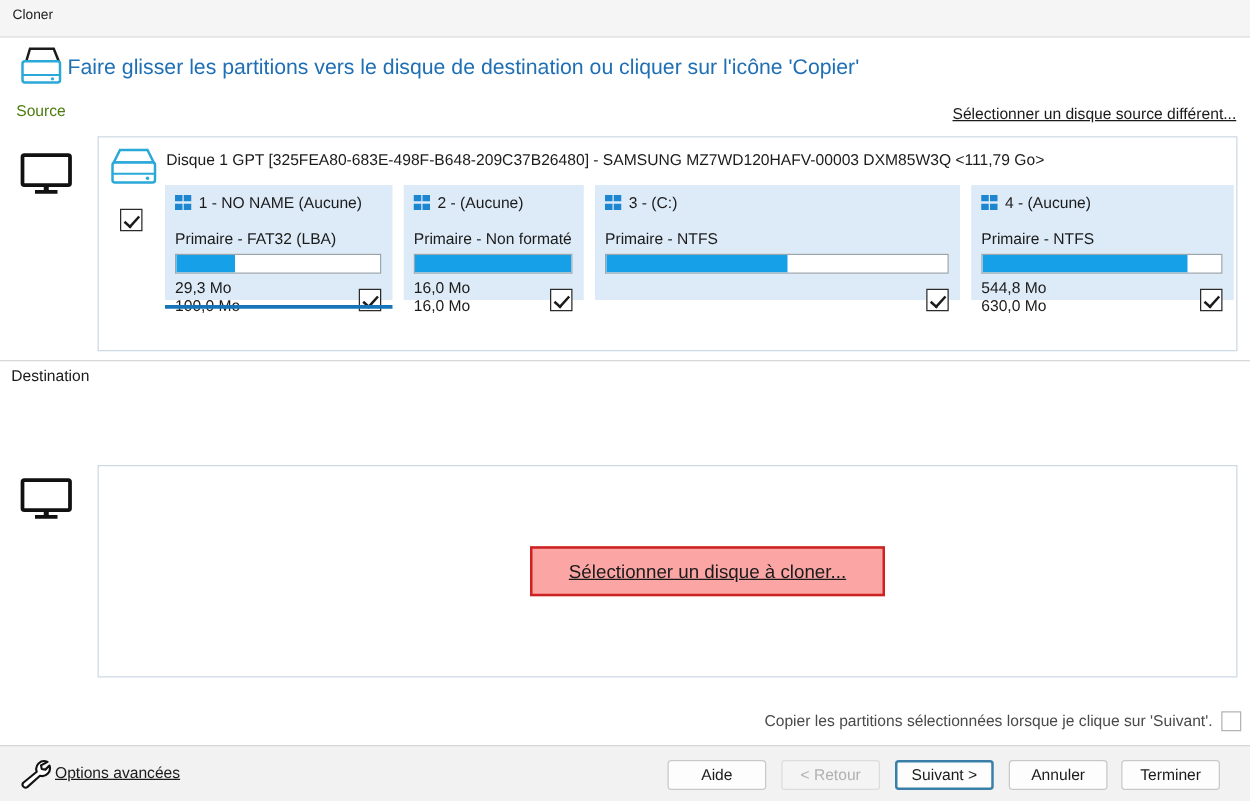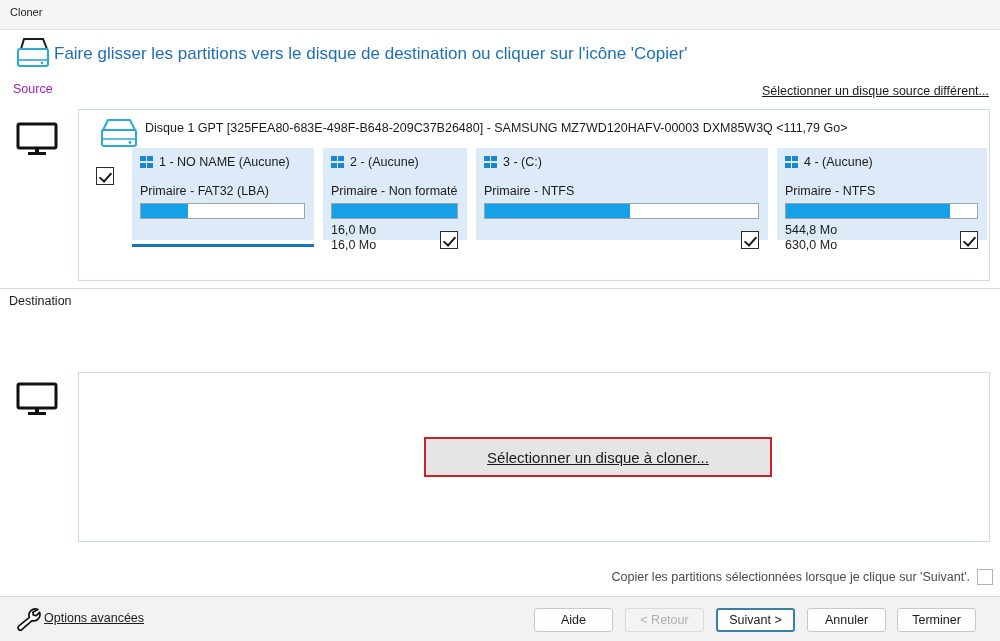--- a/index.html
+++ b/index.html
@@ -33,42 +33,42 @@
     position: absolute; left: 54px; top: 44px;
     font-size: 17px; color: #1f6fb5;
     white-space: nowrap;
   }
   .src-disk-icon {
     position: absolute; left: 14px; top: 36px;
     width: 38px; height: 34px;
   }
   .src-label {
     position: absolute; left: 13px; top: 82px;
-    font-size: 12.5px; color: #a21caf;
+    font-size: 12.5px; color: #4d7c0f;
   }
   .link-select-source {
     position: absolute; right: 11px; top: 84px;
     font-size: 12.5px; color: #1b1b1b;
     text-decoration: underline;
     cursor: pointer;
   }
 
   
   .monitor-icon-src {
     position: absolute; left: 16px; top: 122px;
     width: 42px; height: 34px;
   }
   .source-panel {
     position: absolute; left: 78px; top: 109px;
     width: 912px; height: 172px;
     background: #ffffff;
     border: 1px solid #cdd9e3;
   }
   .disk-row {
-    position: absolute; left: 12px; top: 0;
+    position: absolute; left: 0; top: 0;
     width: 100%; height: 44px;
   }
   .disk-glyph {
     position: absolute; left: 6px; top: 6px;
     width: 44px; height: 36px;
   }
   .disk-text {
     position: absolute; left: 54px; top: 11px;
     font-size: 12.5px; color: #1b1b1b;
     white-space: nowrap;
@@ -173,23 +173,23 @@
   }
   .dest-panel {
     position: absolute; left: 78px; top: 372px;
     width: 912px; height: 170px;
     background: #ffffff;
     border: 1px solid #cdd9e3;
   }
   .dest-cta {
     position: absolute;
     left: 345px; top: 64px;
-    width: 348px; height: 40px;
+    width: 284px; height: 40px;
     border: 2px solid #cc2222;
-    background: #e5e5e5;
+    background: #fca5a5;
     display: flex; align-items: center; justify-content: center;
     cursor: pointer;
   }
   .dest-cta span {
     font-size: 15px; color: #1b1b1b;
     text-decoration: underline;
   }
 
   
   .foot-note {
@@ -290,20 +290,27 @@
               <i></i>
               <i></i>
               <i></i>
             </span>
           <span>1 - NO NAME (Aucune)</span>
         </div>
         <div class="part-sub">Primaire - FAT32 (LBA)</div>
         <div class="bar">
           <span style="width:29%"></span>
         </div>
+        <div class="part-foot">
+          <div class="sizes">
+            <div>29,3 Mo</div>
+            <div>100,0 Mo</div>
+          </div>
+          <div class="cb checked"></div>
+        </div>
       </div>
 
       <div class="part" style="left:191px; width:144px;">
         <div class="part-title">
           <span class="win-logo">
               <i></i>
               <i></i>
               <i></i>
               <i></i>
             </span>

